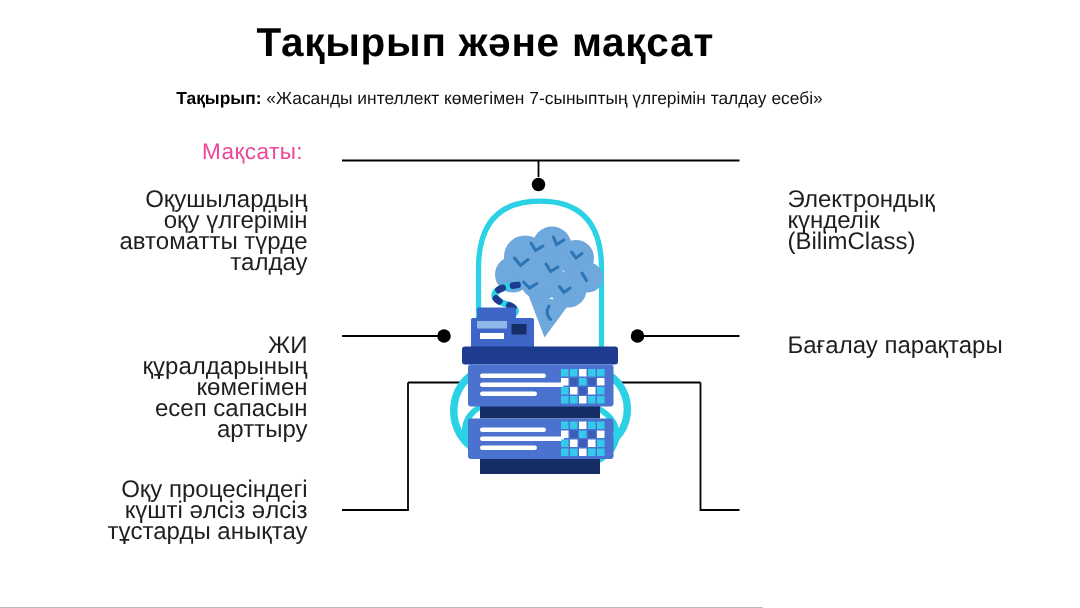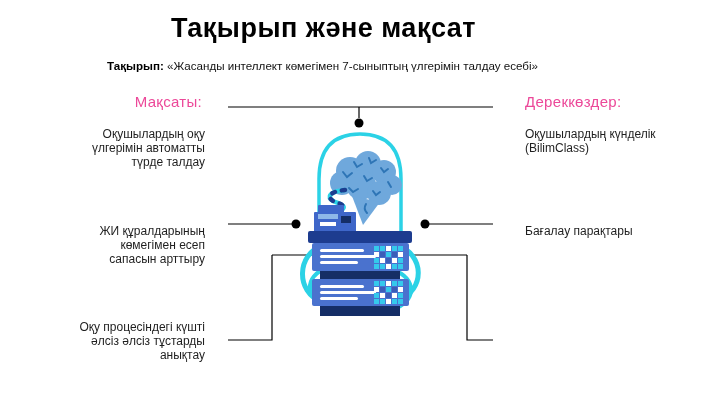--- a/index.html
+++ b/index.html
@@ -1,37 +1,37 @@
 <!DOCTYPE html>
 <html><head>
 <meta charset="utf-8">
 <style>
   html,body{margin:0;padding:0;background:#888;}
   .slide{
     position:relative;width:720px;height:405px;background:#ffffff;
     overflow:hidden;font-family:"Liberation Sans","DejaVu Sans",sans-serif;
     margin:0 auto;
   }
-  .abs{position:absolute;}
+  .abs{position:absolute;text-align:center;}
   .title{
     left:0;top:13px;width:647px;text-align:center;
     font-size:27px;font-weight:700;color:#000;letter-spacing:.5px;
   }
   .subtitle{
     left:107px;top:59px;width:452px;
     font-size:11.6px;line-height:1.16;color:#111;
   }
   .subtitle b{font-weight:700;color:#000;}
   .col-heading{
     font-size:15px;color:#ec4899;letter-spacing:.3px;
   }
   .heading-left{left:40px;top:93px;width:162px;text-align:right;}
   .heading-right{left:525px;top:93px;width:170px;text-align:left;}
   .item{
-    font-size:12px;line-height:14px;color:#1f1f1f;
+    font-size:16px;line-height:14px;color:#1f1f1f;
   }
   .item-left{text-align:right;}
   .item-right{text-align:left;}
   #l-item1{left:70px; top:127px;width:135px;}
   #l-item2{left:93px; top:224px;width:112px;}
   #l-item3{left:68px; top:320px;width:137px;}
   #r-item1{left:525px;top:127px;width:150px;}
   #r-item2{left:525px;top:224px;width:150px;}
   #r-item3{left:525px;top:320px;width:150px;}
   svg{position:absolute;left:0;top:0;}
@@ -169,22 +169,21 @@
   </svg>
 
   <div class="abs title">Тақырып және мақсат</div>
 
   <div class="abs subtitle">
     <b>Тақырып:</b>
     <span>«Жасанды интеллект көмегімен 7-сыныптың үлгерімін талдау есебі»</span>
   </div>
 
   <div class="abs col-heading heading-left">Мақсаты:</div>
-  <div class="abs col-heading heading-right">Дереккөздер:</div>
 
   <div id="l-item1" class="abs item item-left">Оқушылардың оқу үлгерімін автоматты түрде талдау</div>
   <div id="l-item2" class="abs item item-left">ЖИ құралдарының көмегімен есеп сапасын арттыру</div>
   <div id="l-item3" class="abs item item-left">Оқу процесіндегі күшті әлсіз әлсіз тұстарды анықтау</div>
 
-  <div id="r-item1" class="abs item item-right">Оқушылардың күнделік (BilimClass)</div>
+  <div id="r-item1" class="abs item item-right">Электрондық күнделік (BilimClass)</div>
   <div id="r-item2" class="abs item item-right">Бағалау парақтары</div>
 
 </div>
 
 </body></html>

